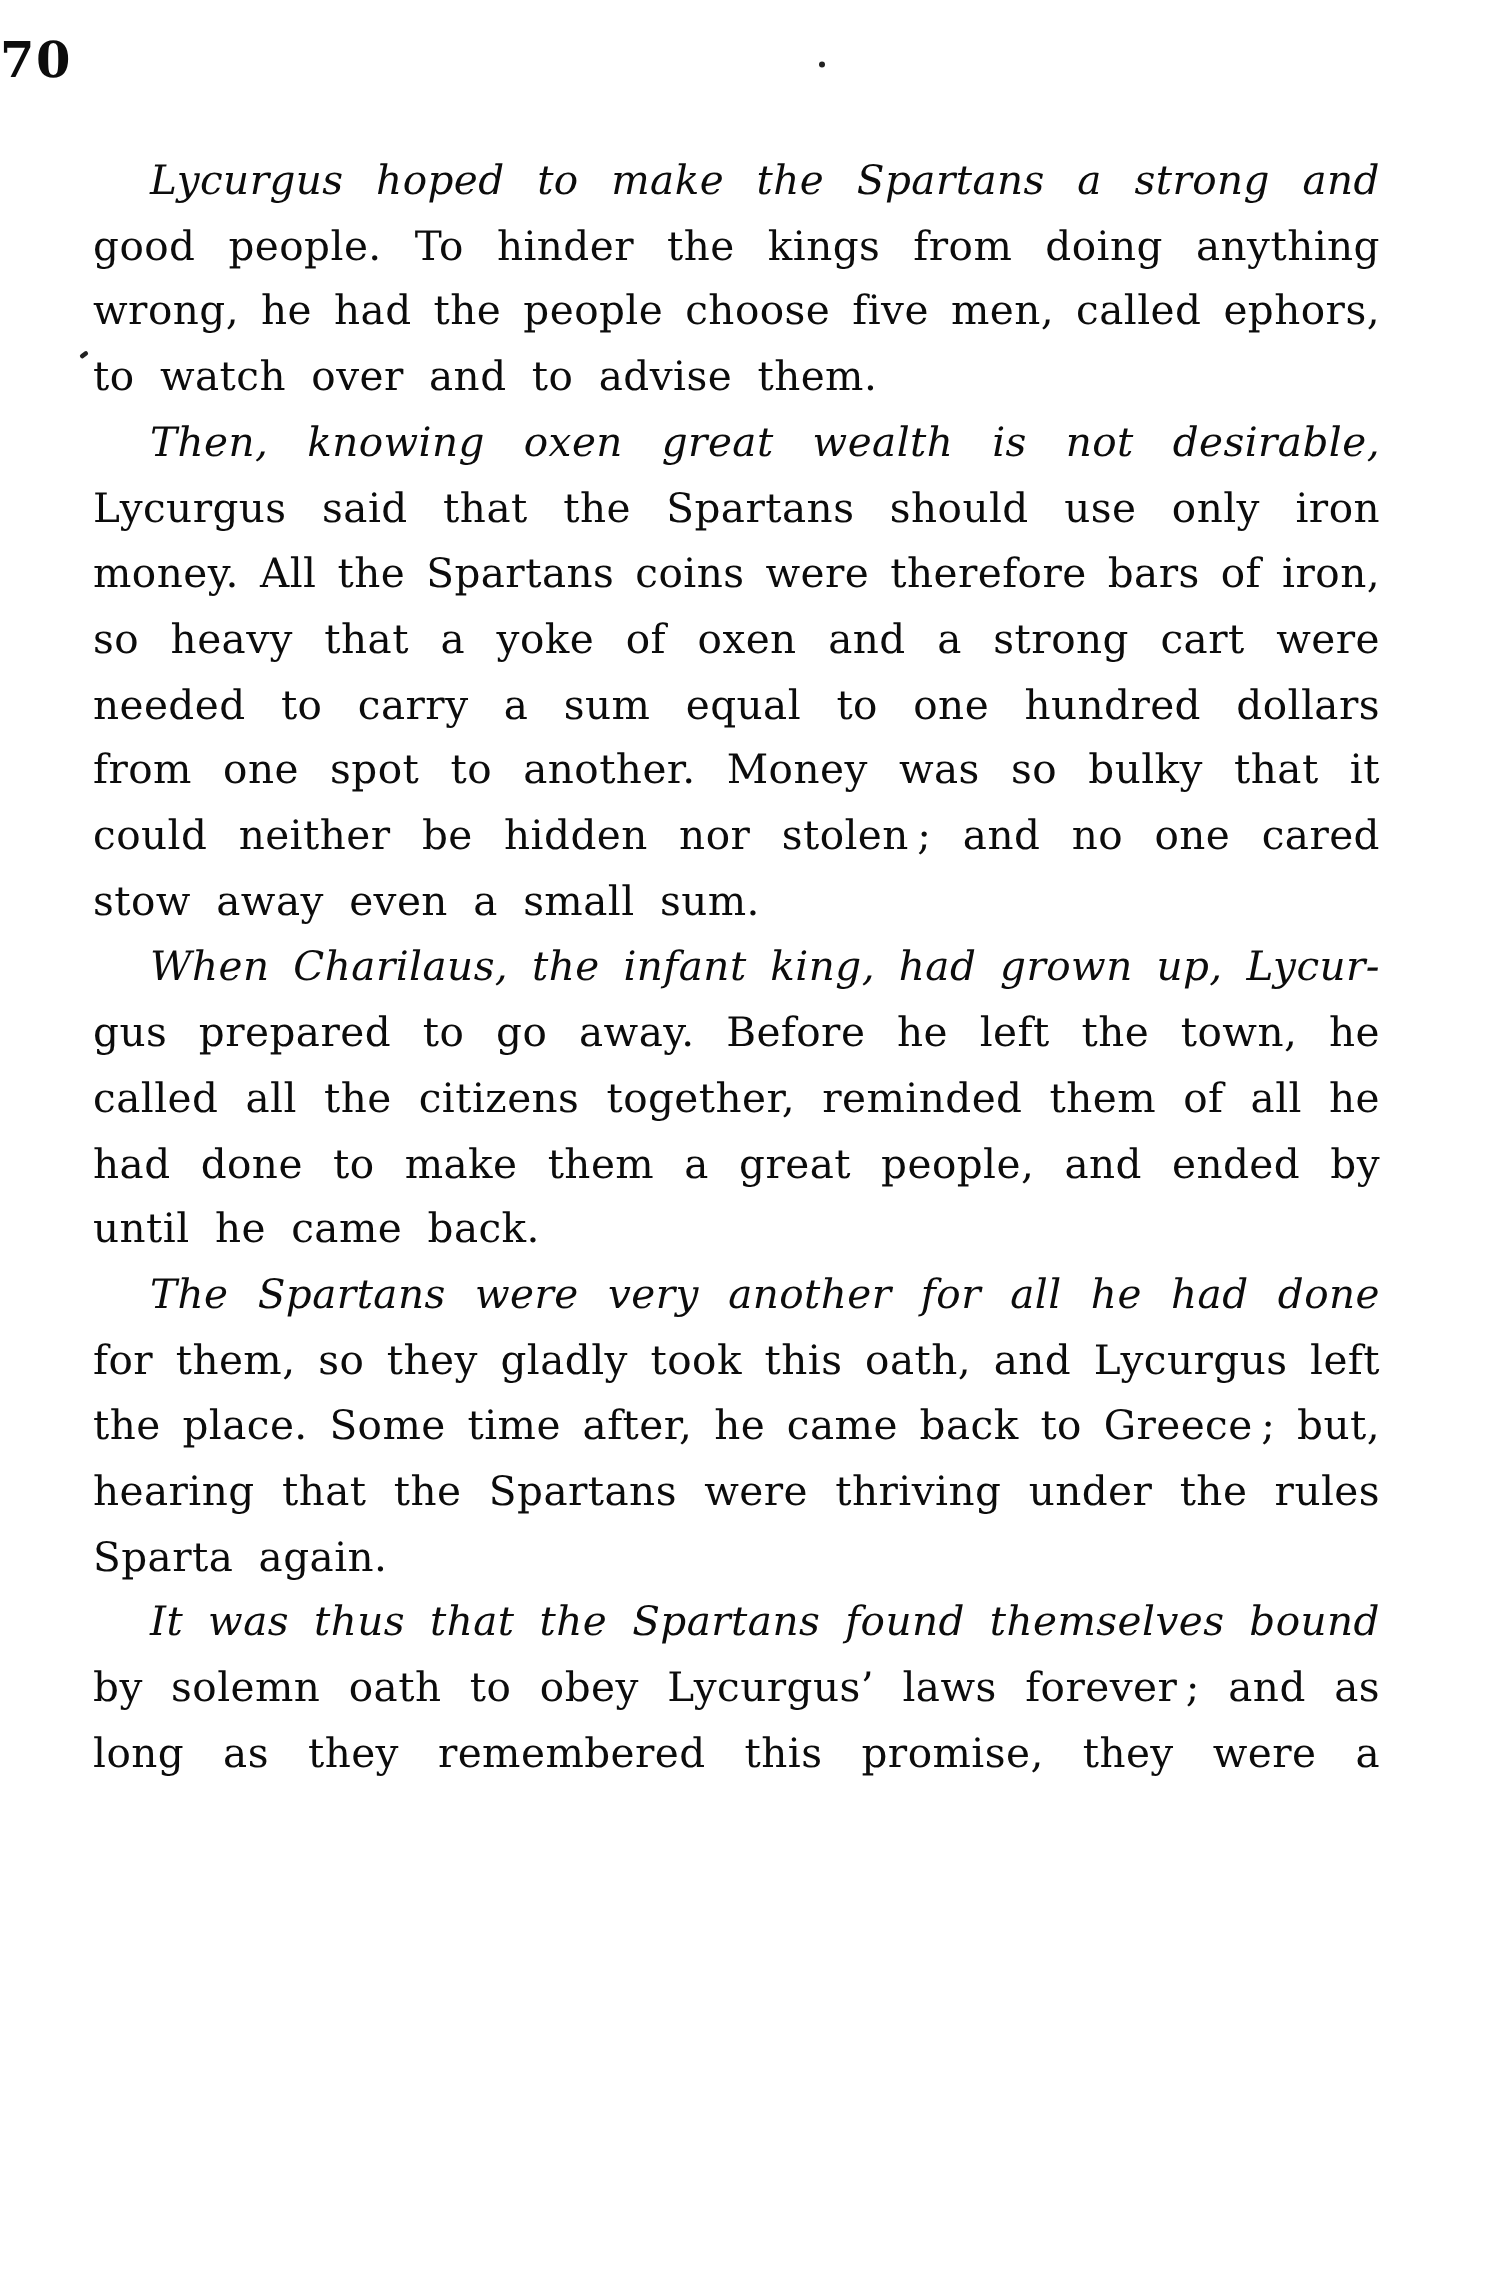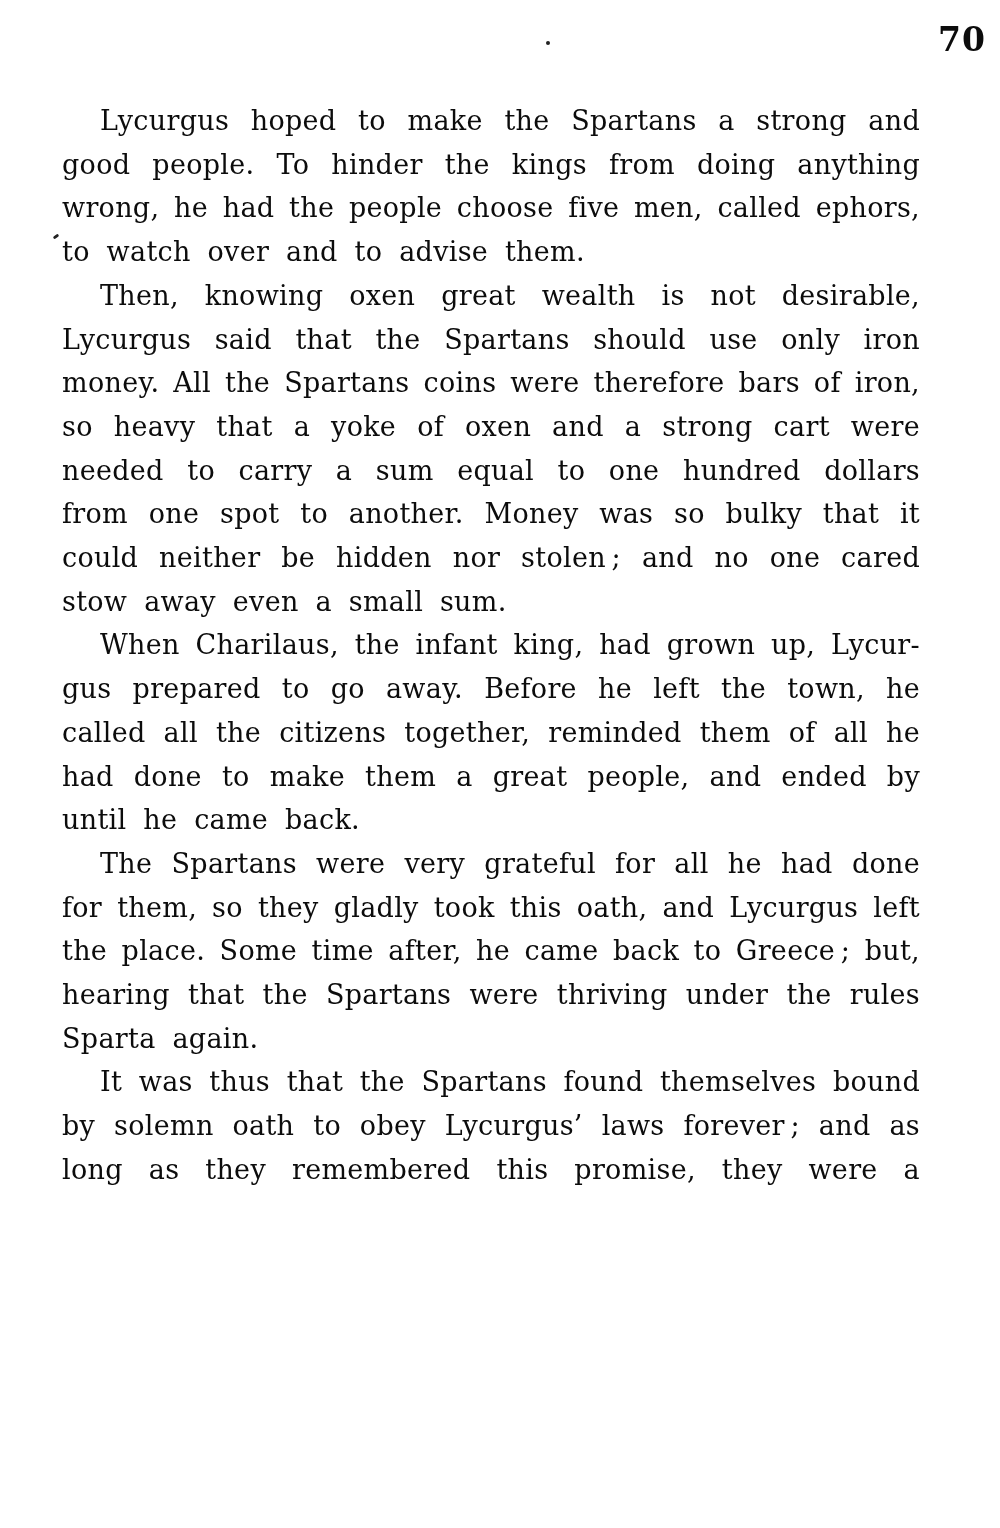--- a/index.html
+++ b/index.html
@@ -14,21 +14,21 @@
     background: var(--paper, #ffffff);
     color: var(--ink, #0c0c0c);
     font-family: "DejaVu Serif", serif;
     overflow: hidden;
   }
   .page-number {
     position: absolute;
     top: 22px;
     left: 0;
     width: 986px;
-    text-align: right;
+    text-align: left;
     font-size: 33px;
     font-weight: 700;
     letter-spacing: 1px;
     line-height: 1.1;
   }
   .page-body {
     position: absolute;
     left: 62px;
     top: 99px;
     width: 858px;
@@ -38,20 +38,21 @@
   }
   .paragraph {
     margin: 0;
   }
   .line {
     text-align: justify;
     text-align-last: justify;
   }
   .line.first {
     text-indent: 38px;
+    font-style: italic;
   }
   .line.last {
     text-align-last: left;
     word-spacing: 8px;
   }
   .speck {
     position: absolute;
     background: #222222;
   }
   .speck-dot {
@@ -95,21 +96,21 @@
         <div class="line last">stow away even a small sum.</div>
       </div>
       <div class="paragraph">
         <div class="line first">When Charilaus, the infant king, had grown up, Lycur-</div>
         <div class="line">gus prepared to go away.  Before he left the town, he</div>
         <div class="line">called all the citizens together, reminded them of all he</div>
         <div class="line">had done to make them a great people, and ended by</div>
         <div class="line last">until he came back.</div>
       </div>
       <div class="paragraph">
-        <div class="line first">The Spartans were very grateful for all he had done</div>
+        <div class="line first">The Spartans were very another for all he had done</div>
         <div class="line">for them, so they gladly took this oath, and Lycurgus left</div>
         <div class="line">the place.  Some time after, he came back to Greece ; but,</div>
         <div class="line">hearing that the Spartans were thriving under the rules</div>
         <div class="line last">Sparta again.</div>
       </div>
       <div class="paragraph">
         <div class="line first">It was thus that the Spartans found themselves bound</div>
         <div class="line">by solemn oath to obey Lycurgus’ laws forever ; and as</div>
         <div class="line">long as they remembered this promise, they were a</div>
       </div>

